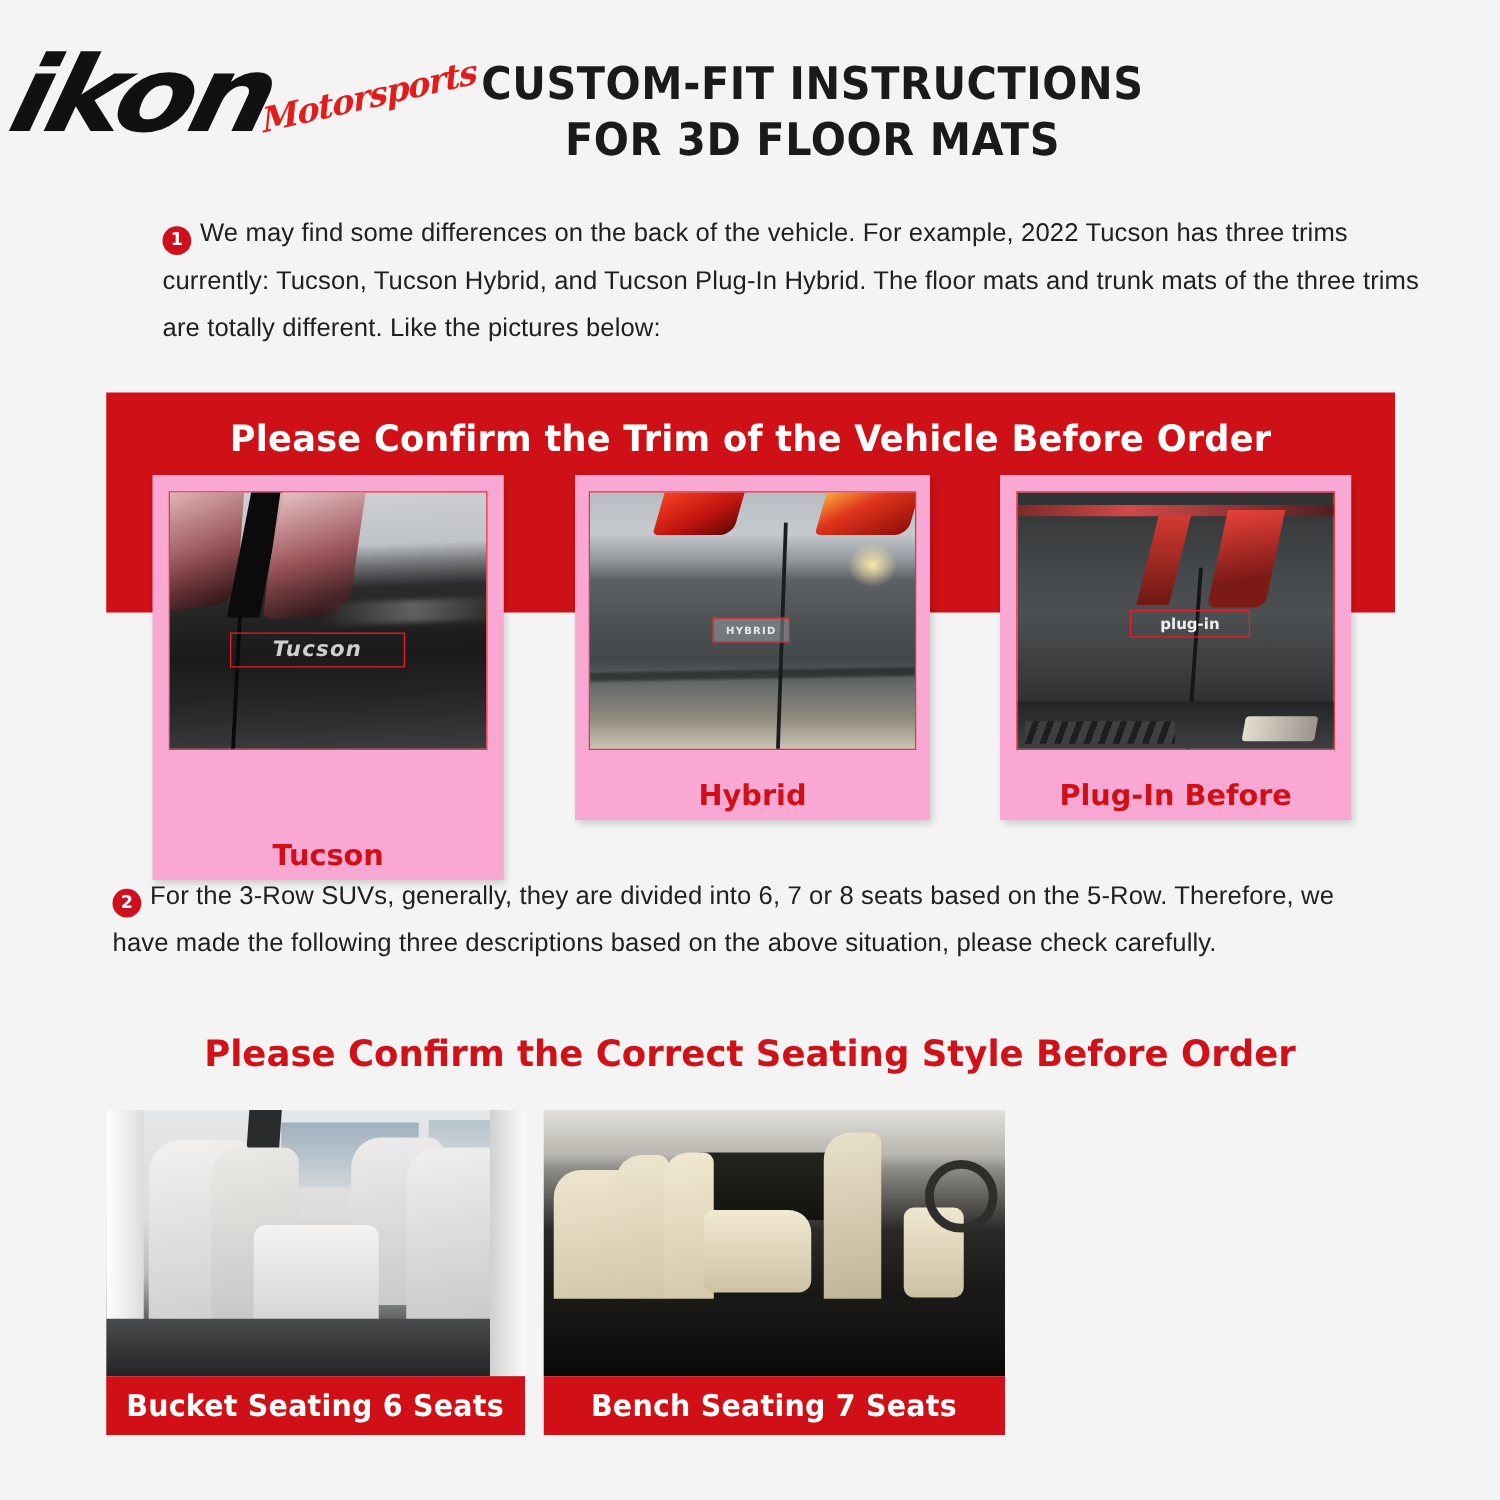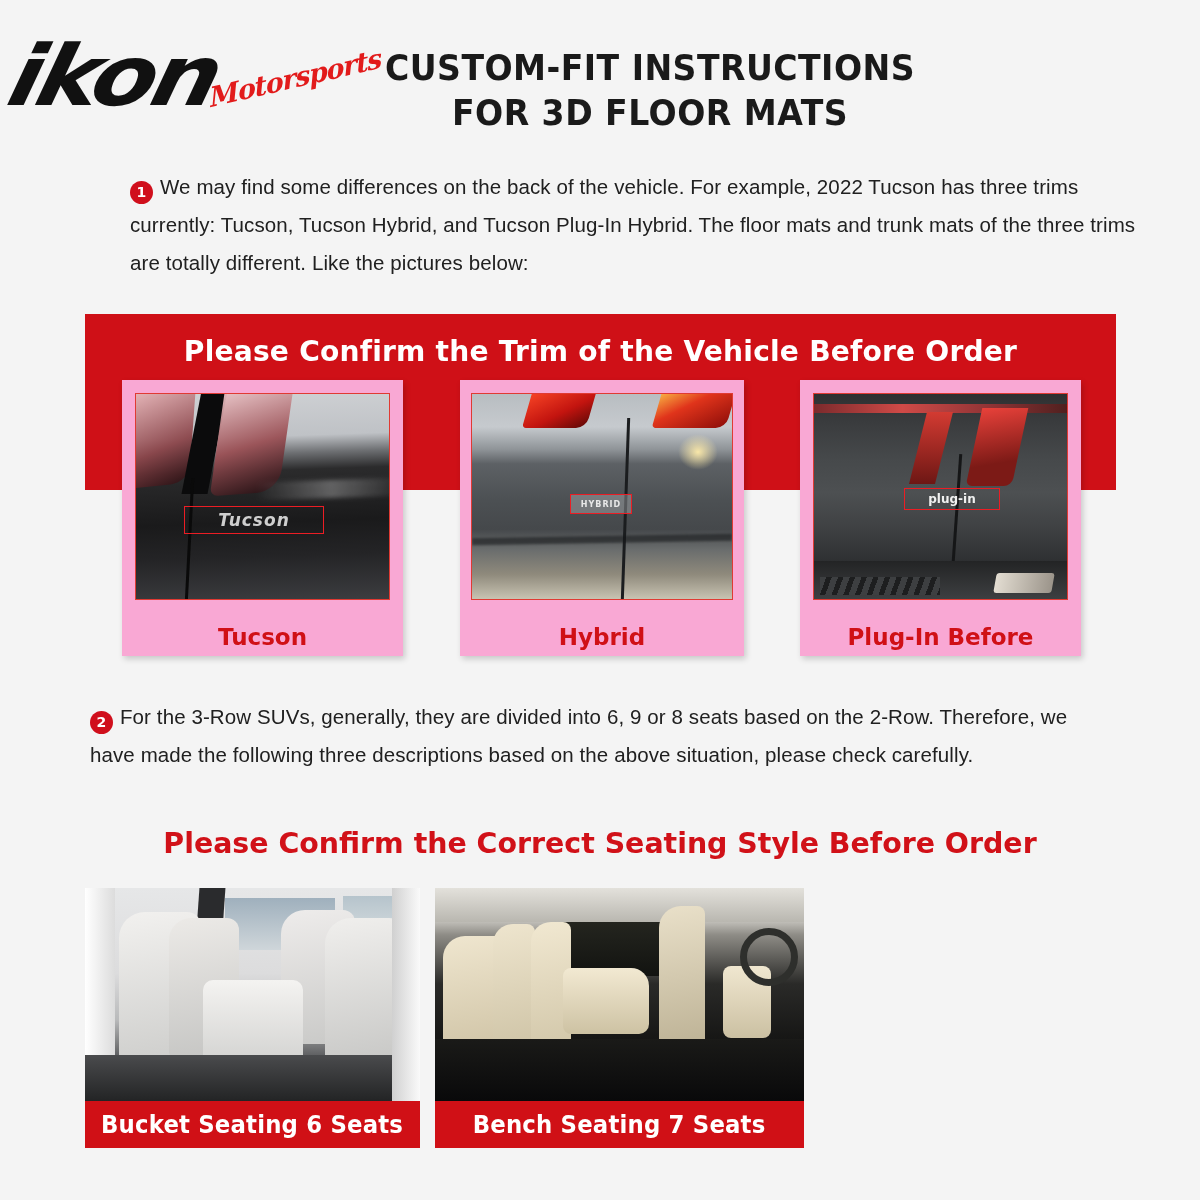--- a/index.html
+++ b/index.html
@@ -81,21 +81,21 @@
     letter-spacing:0.2px;
     transform:scaleX(0.97);
   }
 
   
   .trim-card{
     position:absolute;top:380px;
     background:#f9a8d4;
     box-shadow:2px 3px 6px rgba(0,0,0,0.18);
   }
-  .trim-card.c1{left:122px;width:281px;height:276px;}
+  .trim-card.c1{left:122px;width:281px;height:324px;}
   .trim-card.c2{left:460px;width:284px;height:276px;}
   .trim-card.c3{left:800px;width:281px;height:276px;}
   .trim-photo{
     position:absolute;left:14px;top:14px;right:14px;height:205px;
     outline:1px solid #e03a33;
     overflow:hidden;
     background:#2a2a2a;
   }
   .trim-card.c2 .trim-photo{left:12px;right:12px;}
   .trim-label{
@@ -349,21 +349,21 @@
       <div class="vent"></div>
       <div class="reflector"></div>
       <div class="badge-box" style="left:90px;top:94px;width:96px;height:22px;">
         <span class="badge-text" style="font-size:12px;color:#f0f0f0;font-weight:bold;">plug-in</span>
       </div>
     </div>
     <div class="trim-label">Plug-In Before</div>
   </div>
 
   <div class="para p2">
-    <span class="numdot">2</span><span>For the 3-Row SUVs, generally, they are divided into 6, 9 or 8 seats based on the 2-Row. Therefore, we have made the following three descriptions based on the above situation, please check carefully.</span>
+    <span class="numdot">2</span><span>For the 3-Row SUVs, generally, they are divided into 6, 7 or 8 seats based on the 5-Row. Therefore, we have made the following three descriptions based on the above situation, please check carefully.</span>
   </div>
 
   <div class="seating-heading">Please Confirm the Correct Seating Style Before Order</div>
 
   <div class="seat-card s1">
     <div class="seat-photo sp1">
       <div class="door"></div>
       <div class="pillar"></div>
       <div class="win"></div>
       <div class="win2"></div>

